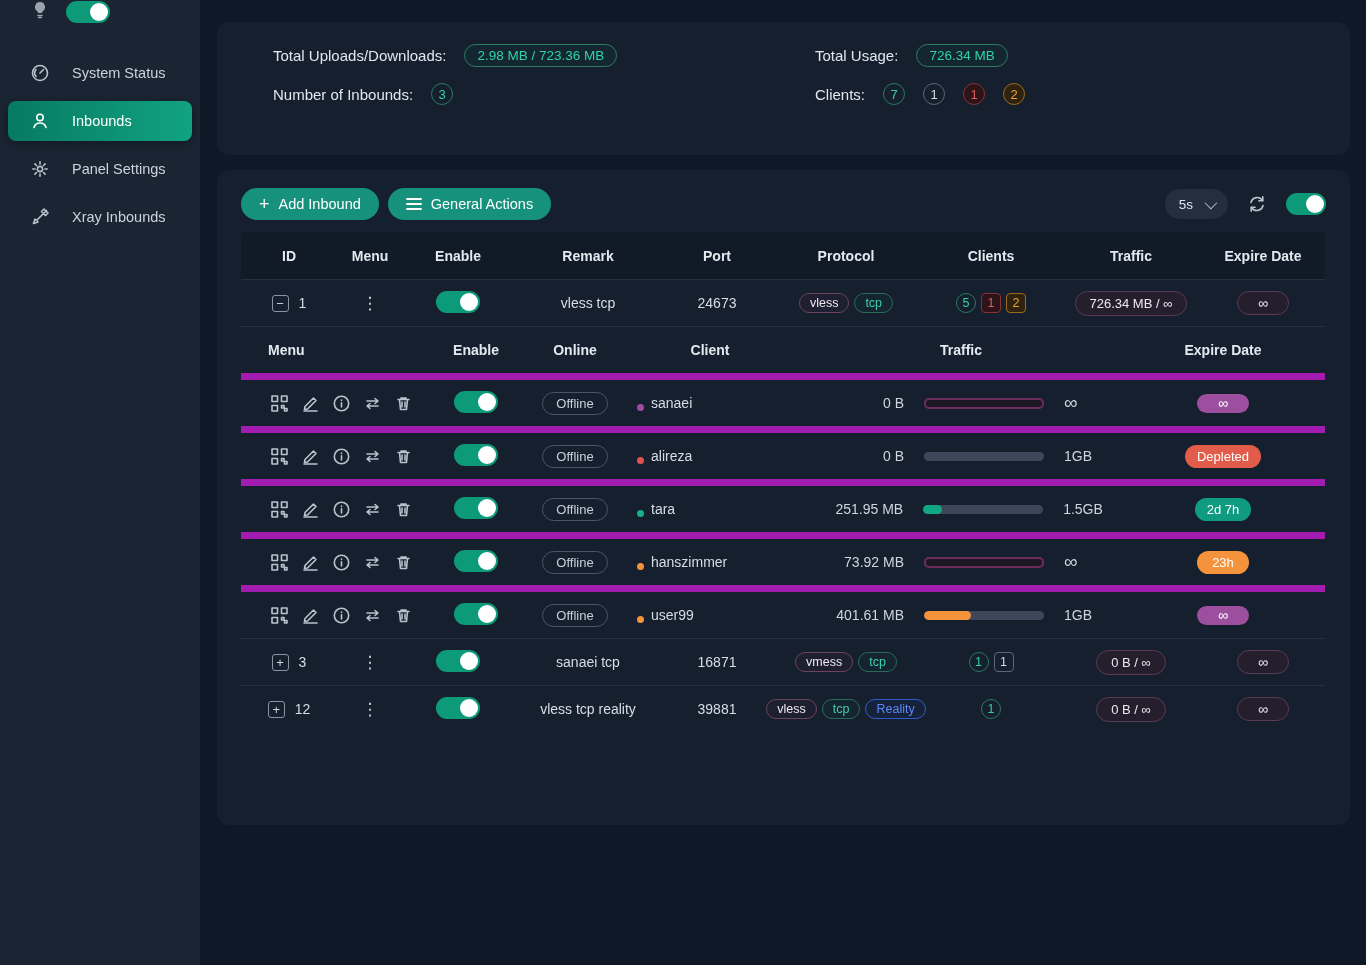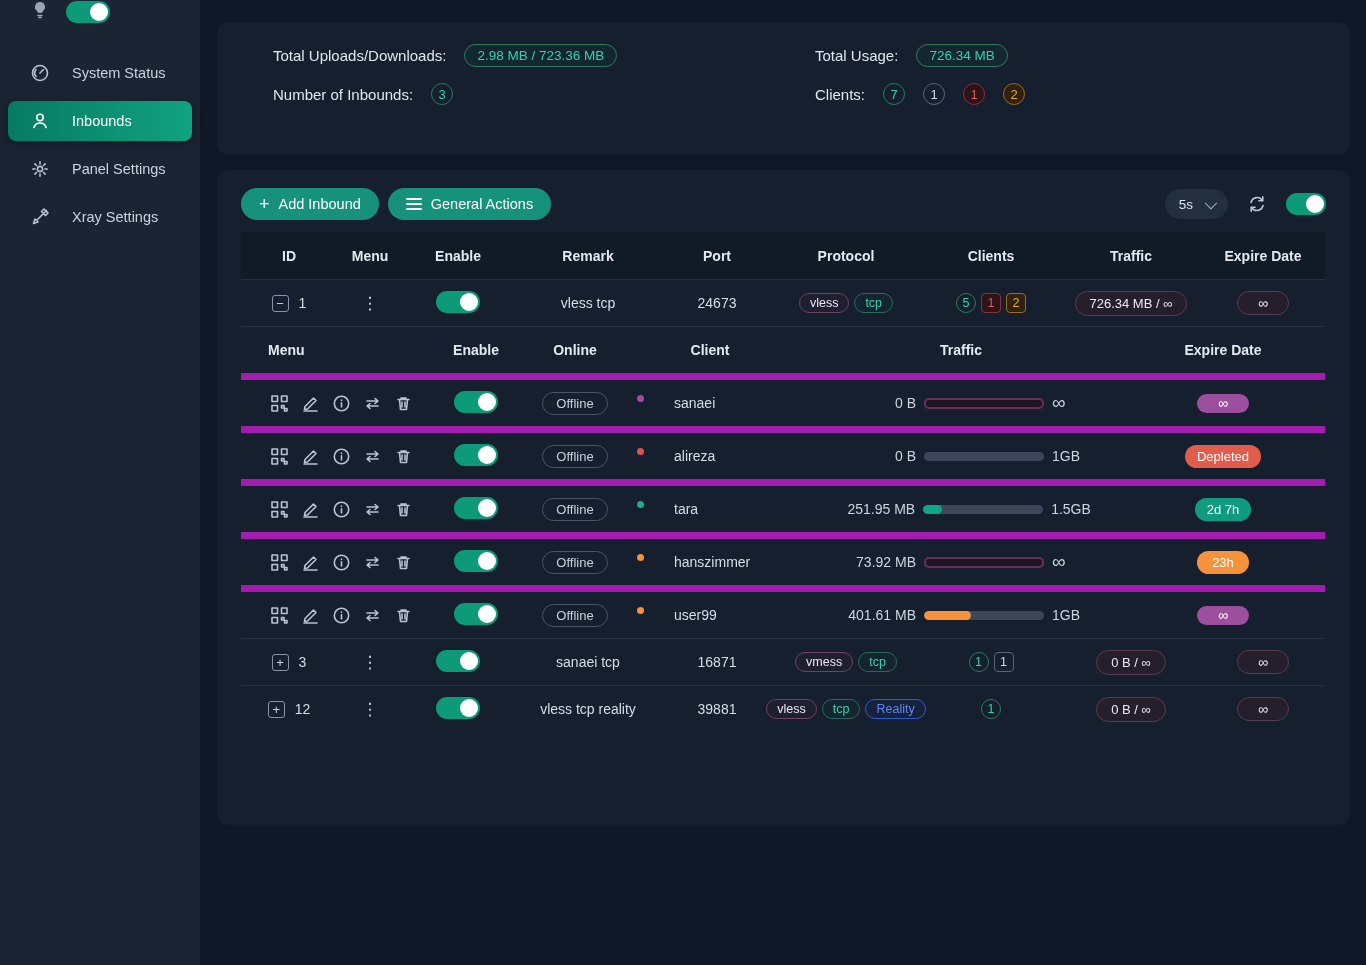--- a/index.html
+++ b/index.html
@@ -129,25 +129,25 @@
   .sub-thead { font-weight:bold; color:#e4e9f0; border-top:1px solid #263041; height:47px; }
   .sub-row { height:53px; border-top:7px solid #a21caf; }
   .sub-thead > div, .sub-row > div { text-align:center; }
   .sub-thead .h-menu, .sub-row .c-menu { text-align:left; padding-left:27px; }
   .c-menu { display:flex; gap:9px; align-items:center; }
   .icon-btn { width:22px; height:22px; display:inline-flex; align-items:center; justify-content:center; cursor:pointer; }
   .status-pill {
     display:inline-block; border:1px solid #4a5568; border-radius:13px;
     padding:3px 13px; font-size:13px; color:#c8d0da;
   }
-  .c-client { display:flex; align-items:flex-start; justify-content:flex-start; gap:30px; padding-left:18px; }
+  .c-client { display:flex; align-items:flex-end; justify-content:flex-start; gap:7px; padding-left:18px; }
   .dot { width:7px; height:7px; border-radius:50%; display:inline-block; }
   .dot.purple { background:#a14ba1; } .dot.red { background:#e05252; }
   .dot.green { background:#16b08c; } .dot.orange { background:#f5923c; }
-  .c-traffic { display:flex; align-items:center; justify-content:center; gap:8px; }
+  .c-traffic { display:flex; align-items:center; justify-content:center; gap:20px; }
   .t-used { min-width:84px; text-align:right; color:#ced5de; }
   .t-limit { color:#ced5de; min-width:38px; text-align:left; }
   .t-limit.inf { font-size:19px; line-height:10px; }
   .bar { width:120px; height:9px; border-radius:5px; background:#3d4759; position:relative; overflow:hidden; }
   .bar.inf { background:#1d1724; border:2px solid #6e2c5c; height:11px; }
   .bar .fill { position:absolute; left:0; top:0; bottom:0; border-radius:5px; }
   .fill.green { background:#10a884; } .fill.orange { background:#f5923c; }
   .exp-badge {
     display:inline-block; min-width:52px; border-radius:13px; padding:4px 12px;
     font-size:13px; color:#fff;
@@ -200,21 +200,21 @@
     </span>
     <span class="lbl">Panel Settings</span>
   </div>
 
   <div class="side-item">
     <span class="ic">
       <svg class="icon" width="20" height="20" viewBox="0 0 20 20">
           <path d="M16.5 3.5l-9 9M5 12l3 3-4.5 1.5L5 12zM14 2l4 4-2.5 2.5-4-4L14 2z"></path>
         </svg>
     </span>
-    <span class="lbl">Xray Settings</span>
+    <span class="lbl">Xray Inbounds</span>
   </div>
 
 </aside>
 
 <main class="main">
 
   <section class="card stats-card">
     <div class="stats-grid">
       <div class="stat-row">
         <span>Total Uploads/Downloads:</span>

